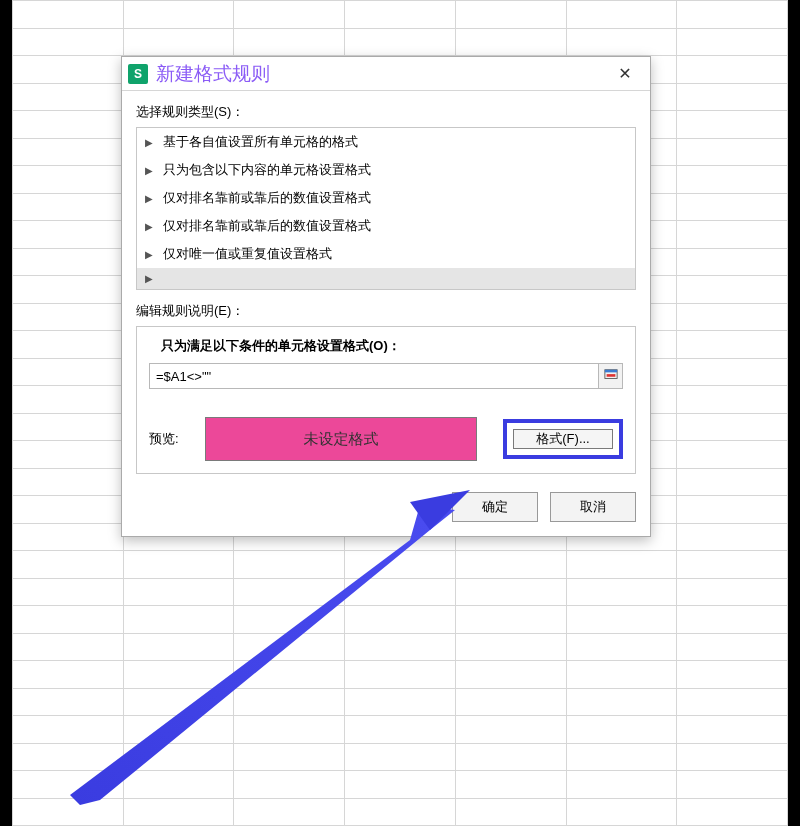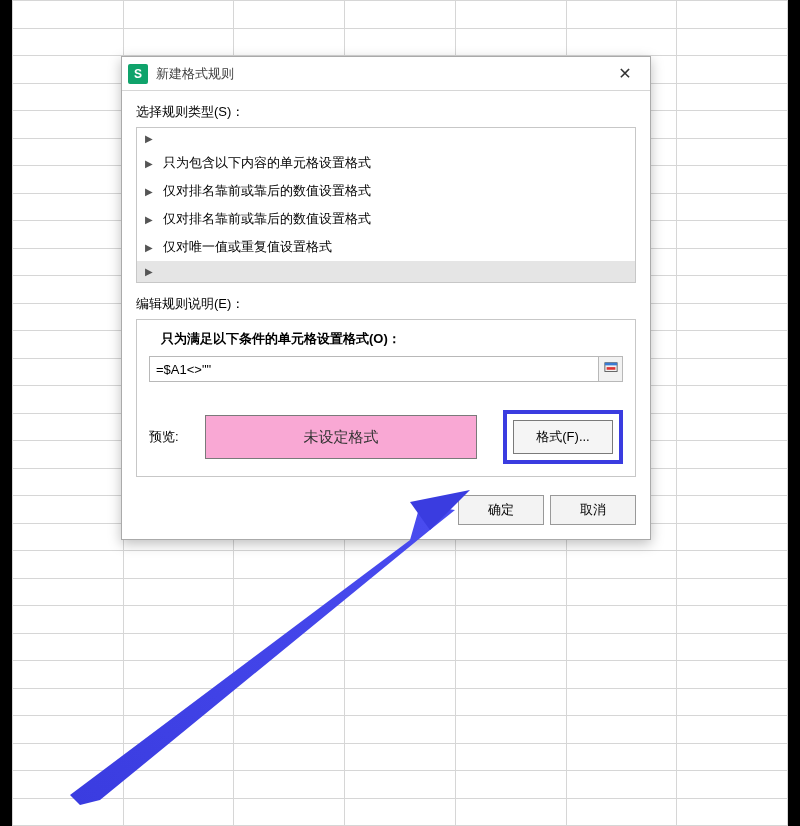--- a/index.html
+++ b/index.html
@@ -69,22 +69,22 @@
     font-weight: bold;
     font-size: 12px;
     border-radius: 2px;
     display: flex;
     align-items: center;
     justify-content: center;
     margin-right: 8px;
   }
   .titlebar .title-text {
     flex: 1;
-    font-size: 13px;
-    color: #404040;
+    font-size: 19px;
+    color: #8b5cf6;
   }
   .titlebar .close-btn {
     width: 34px;
     height: 22px;
     display: flex;
     align-items: center;
     justify-content: center;
     font-size: 16px;
     color: #333;
     cursor: pointer;
@@ -169,43 +169,43 @@
   }
   .preview-box {
     flex: 1;
     height: 44px;
     border: 1px solid #7a7a7a;
     display: flex;
     align-items: center;
     justify-content: center;
     font-size: 15px;
     color: #333;
-    background: #f9a8d4;
+    background: #ec4899;
   }
   .format-btn-wrap {
     border: 4px solid #3a3ce0;
     padding: 6px;
     margin-left: 6px;
   }
   .format-btn {
     width: 100px;
-    height: 34px;
+    height: 20px;
     border: 1px solid #7a7a7a;
     background: #f5f5f5;
     font-size: 13px;
     display: flex;
     align-items: center;
     justify-content: center;
     cursor: pointer;
   }
 
   .dlg-footer {
     display: flex;
     justify-content: flex-end;
-    gap: 6px;
+    gap: 12px;
     padding: 10px 14px 14px 14px;
     align-items: center;
   }
   .dlg-btn {
     width: 86px;
     height: 30px;
     border: 1px solid #999;
     background: #f3f3f3;
     font-size: 13px;
     display: flex;
@@ -516,20 +516,21 @@
       <span>✕</span>
     </div>
   </div>
 
   <div class="dlg-body">
     <div class="section-label">选择规则类型(S)：</div>
 
     <div class="rule-list">
       <div class="rule-item">
         <span class="arrow">▶</span>
+        <span>基于各自值设置所有单元格的格式</span>
       </div>
       <div class="rule-item">
         <span class="arrow">▶</span>
         <span>只为包含以下内容的单元格设置格式</span>
       </div>
       <div class="rule-item">
         <span class="arrow">▶</span>
         <span>仅对排名靠前或靠后的数值设置格式</span>
       </div>
       <div class="rule-item">

